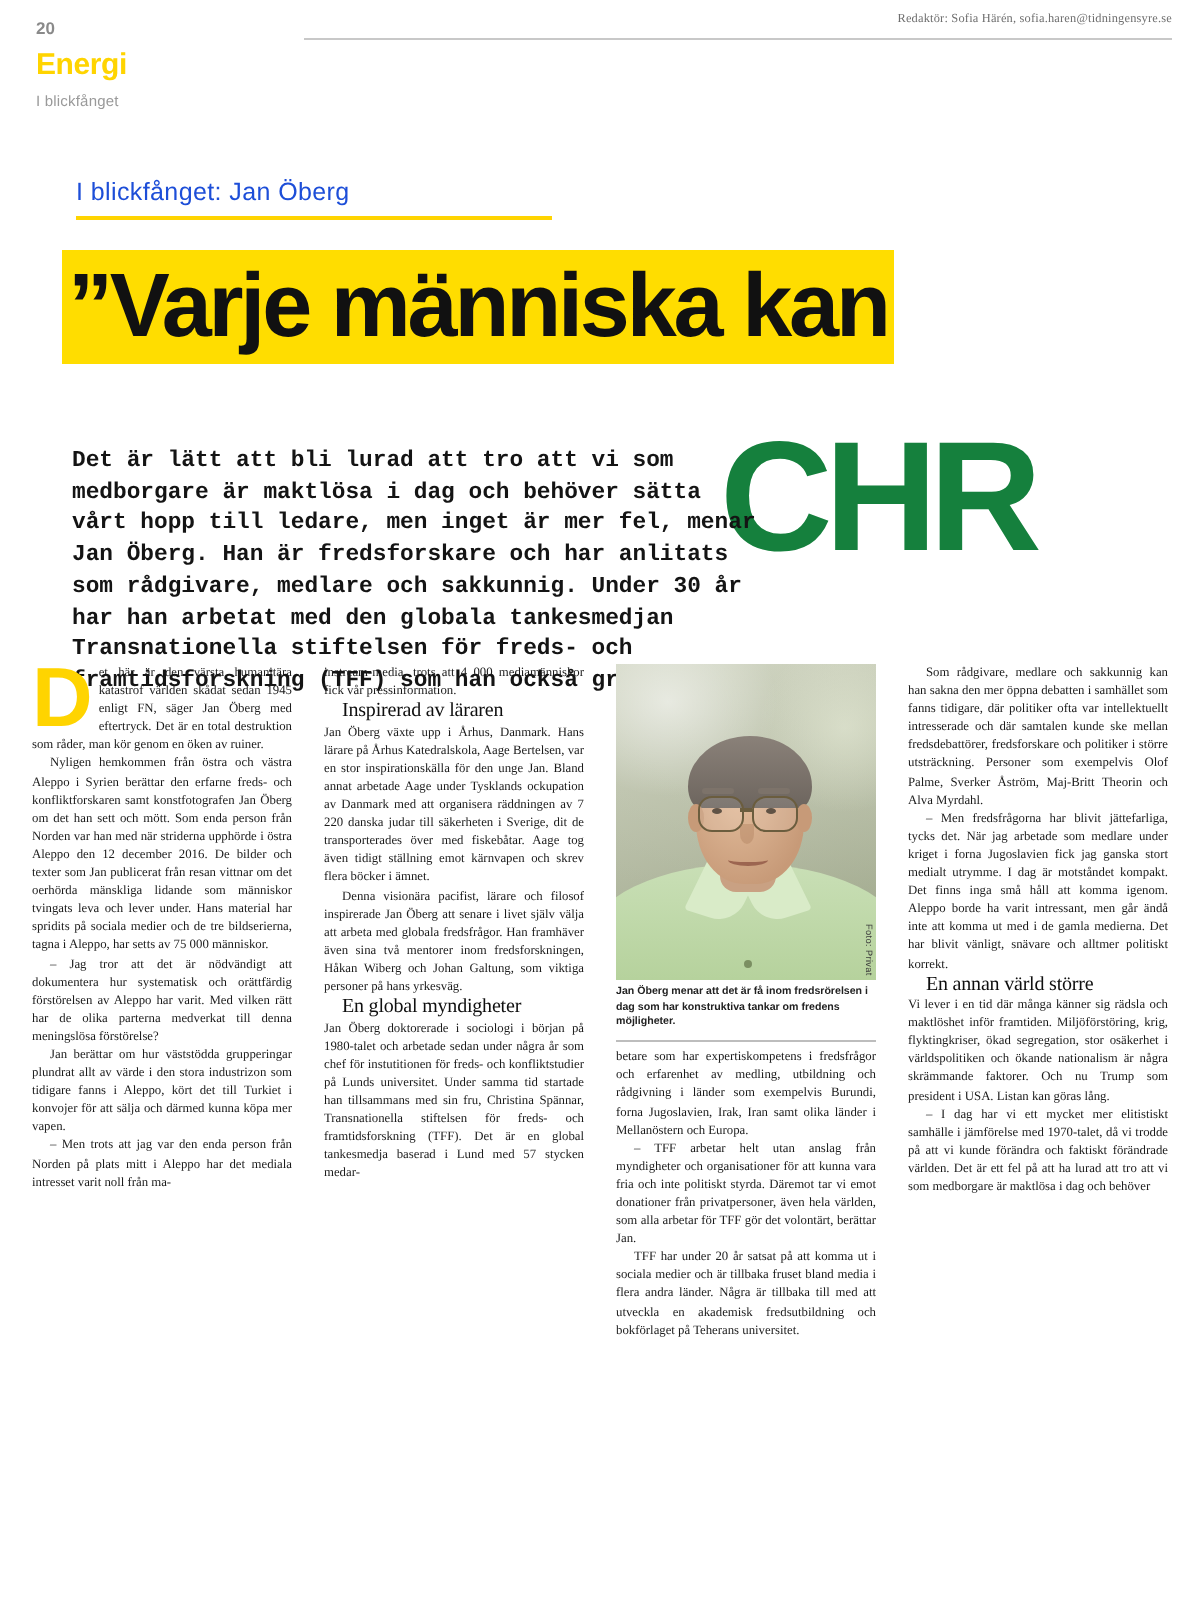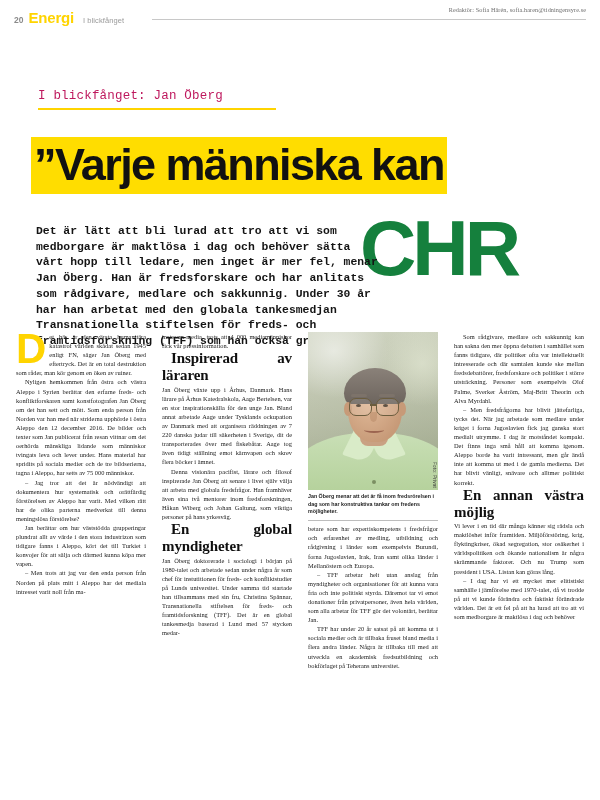--- a/index.html
+++ b/index.html
@@ -22,20 +22,21 @@
     left: 0; top: 0;
     width: 600px;
     height: 30px;
   }
   .mast-left {
     position: absolute;
     left: 14px; top: 9px;
     display: flex;
     align-items: baseline;
     gap: 5px;
+    flex-direction: column;
   }
   .page-num {
     font-size: 8.5px;
     color: #8a8a8a;
     font-family: "Liberation Sans", sans-serif;
     font-weight: bold;
   }
   .section-name {
     font-size: 15px;
     color: #FFD400;
@@ -68,37 +69,37 @@
     font-family: "Liberation Serif", serif;
     letter-spacing: 0.1px;
   }
 
   
   .kicker {
     position: absolute;
     left: 38px;
     top: 89px;
     font-size: 12.5px;
-    color: #be185d;
-    font-family: Liberation Mono, monospace;
+    color: #1d4ed8;
+    font-family: Liberation Sans, sans-serif;
     letter-spacing: 0.2px;
     text-align: right;
   }
   .kicker-rule {
     position: absolute;
     left: 38px;
     top: 108px;
     width: 238px;
     height: 1.5px;
     background: #FFD400;
   }
   .headline {
     position: absolute;
     left: 34px;
-    top: 112px;
+    top: 100px;
     width: 530px;
     font-family: "Liberation Sans", sans-serif;
     font-weight: bold;
     font-size: 45px;
     line-height: 1.04;
     letter-spacing: -1.6px;
     color: #111111;
   }
   .headline .hl {
     background: #FFDD00;
@@ -159,22 +160,22 @@
   }
   .col p {
     margin: 0;
     text-indent: 9px;
     hyphens: auto;
   }
   .col p.noindent { text-indent: 0; }
 
   .subhead {
     font-family: "Liberation Serif", serif;
-    font-weight: bold;
-    font-size: 15px;
+    font-weight: normal;
+    font-size: 10px;
     line-height: 1.15;
     margin: 7px 0 3px 0;
     text-indent: 0;
     color: #0f0f0f;
     letter-spacing: -0.1px;
   }
 
   
   .dropcap-para {
     text-indent: 0 !important;
@@ -410,18 +411,18 @@
       <div class="caption-rule"></div>
     </div>
     <p class="noindent">betare som har expertiskompetens i fredsfrågor och erfarenhet av medling, utbildning och rådgivning i länder som exempelvis Burundi, forna Jugoslavien, Irak, Iran samt olika länder i Mellanöstern och Europa.</p>
     <p>– TFF arbetar helt utan anslag från myndigheter och organisationer för att kunna vara fria och inte politiskt styrda. Däremot tar vi emot donationer från privatpersoner, även hela världen, som alla arbetar för TFF gör det volontärt, berättar Jan.</p>
     <p>TFF har under 20 år satsat på att komma ut i sociala medier och är tillbaka fruset bland media i flera andra länder. Några är tillbaka till med att utveckla en akademisk fredsutbildning och bokförlaget på Teherans universitet.</p>
   </div>
 
   <div class="col">
     <p>Som rådgivare, medlare och sakkunnig kan han sakna den mer öppna debatten i samhället som fanns tidigare, där politiker ofta var intellektuellt intresserade och där samtalen kunde ske mellan fredsdebattörer, fredsforskare och politiker i större utsträckning. Personer som exempelvis Olof Palme, Sverker Åström, Maj-Britt Theorin och Alva Myrdahl.</p>
     <p>– Men fredsfrågorna har blivit jättefarliga, tycks det. När jag arbetade som medlare under kriget i forna Jugoslavien fick jag ganska stort medialt utrymme. I dag är motståndet kompakt. Det finns inga små håll att komma igenom. Aleppo borde ha varit intressant, men går ändå inte att komma ut med i de gamla medierna. Det har blivit vänligt, snävare och alltmer politiskt korrekt.</p>
-    <p class="subhead">En annan västra möjlig</p>
+    <p class="subhead">En annan värld större</p>
     <p class="noindent">Vi lever i en tid där många känner sig rädsla och maktlöshet inför framtiden. Miljöförstöring, krig, flyktingkriser, ökad segregation, stor osäkerhet i världspolitiken och ökande nationalism är några skrämmande faktorer. Och nu Trump som president i USA. Listan kan göras lång.</p>
     <p>– I dag har vi ett mycket mer elitistiskt samhälle i jämförelse med 1970-talet, då vi trodde på att vi kunde förändra och faktiskt förändrade världen. Det är ett fel på att ha lurad att tro att vi som medborgare är maktlösa i dag och behöver</p>
   </div>
 
 </div>
 
 </body></html>

